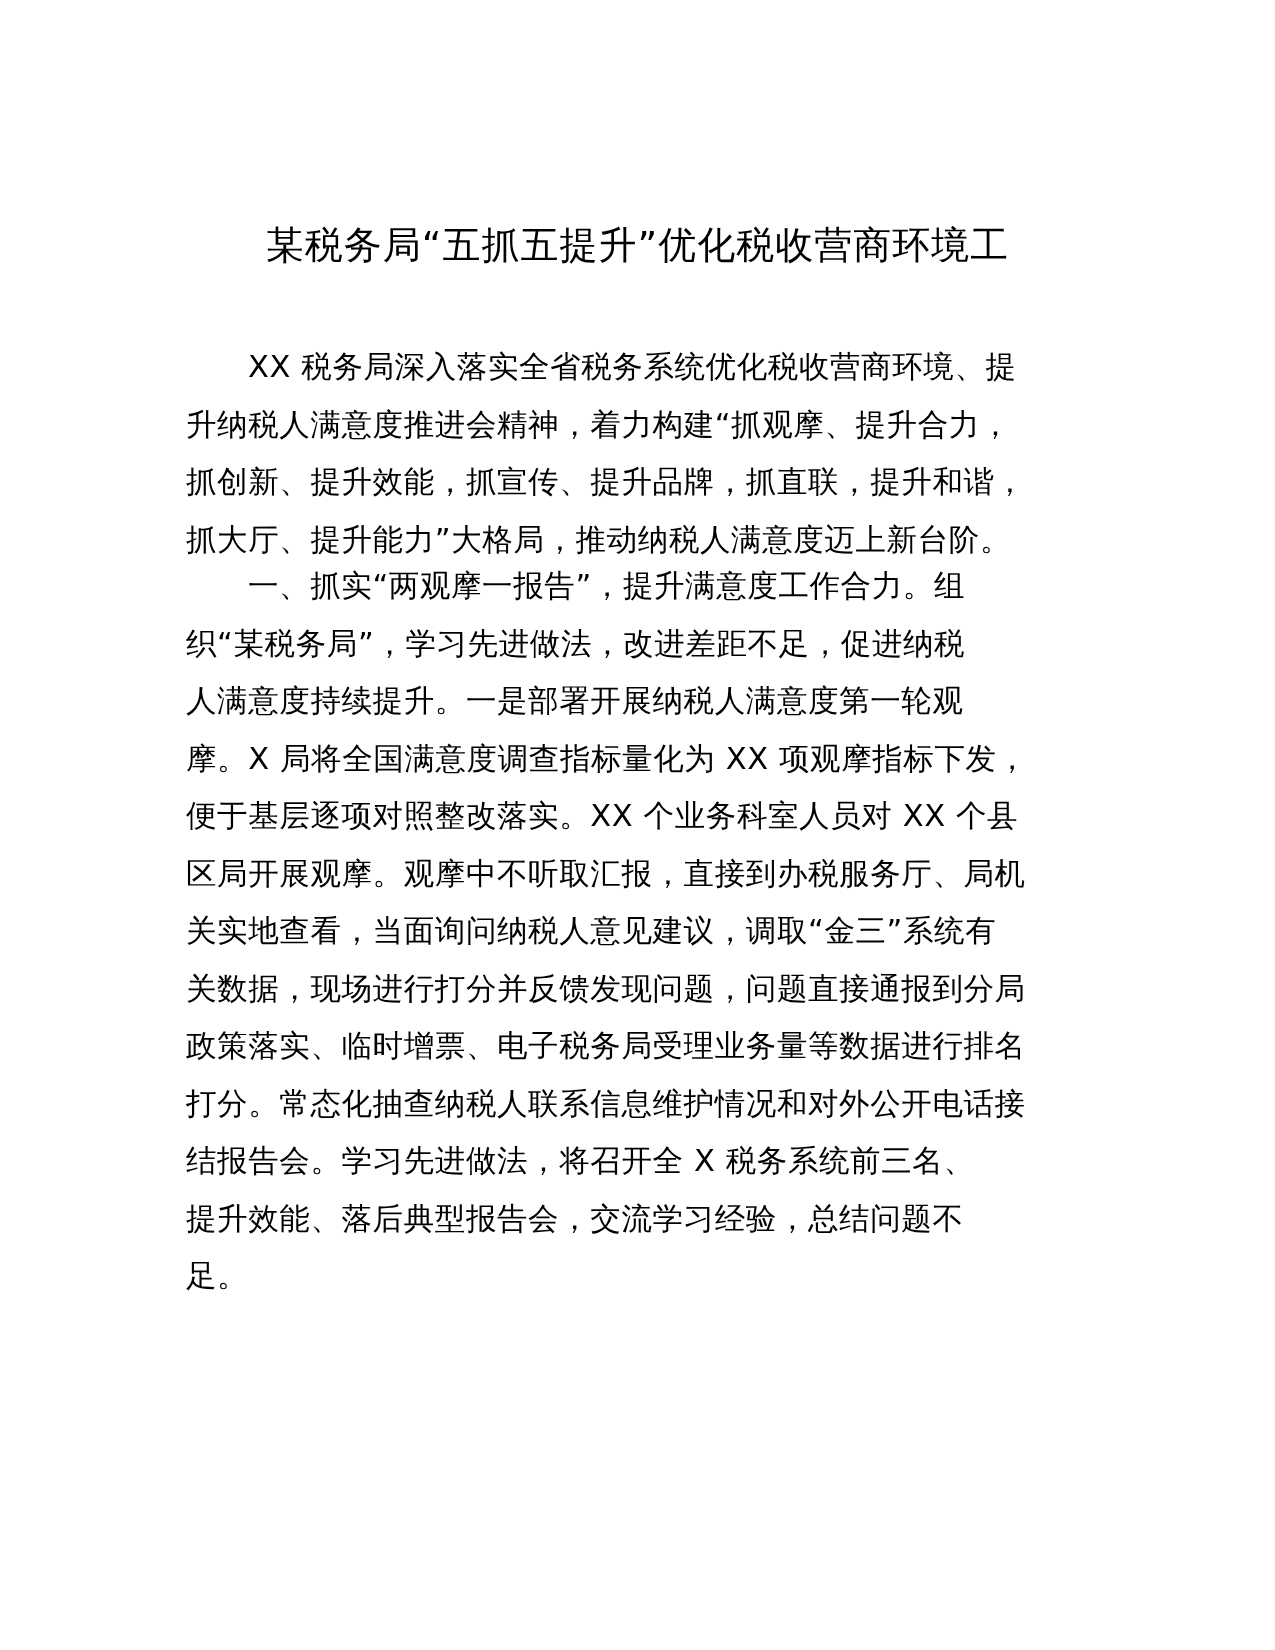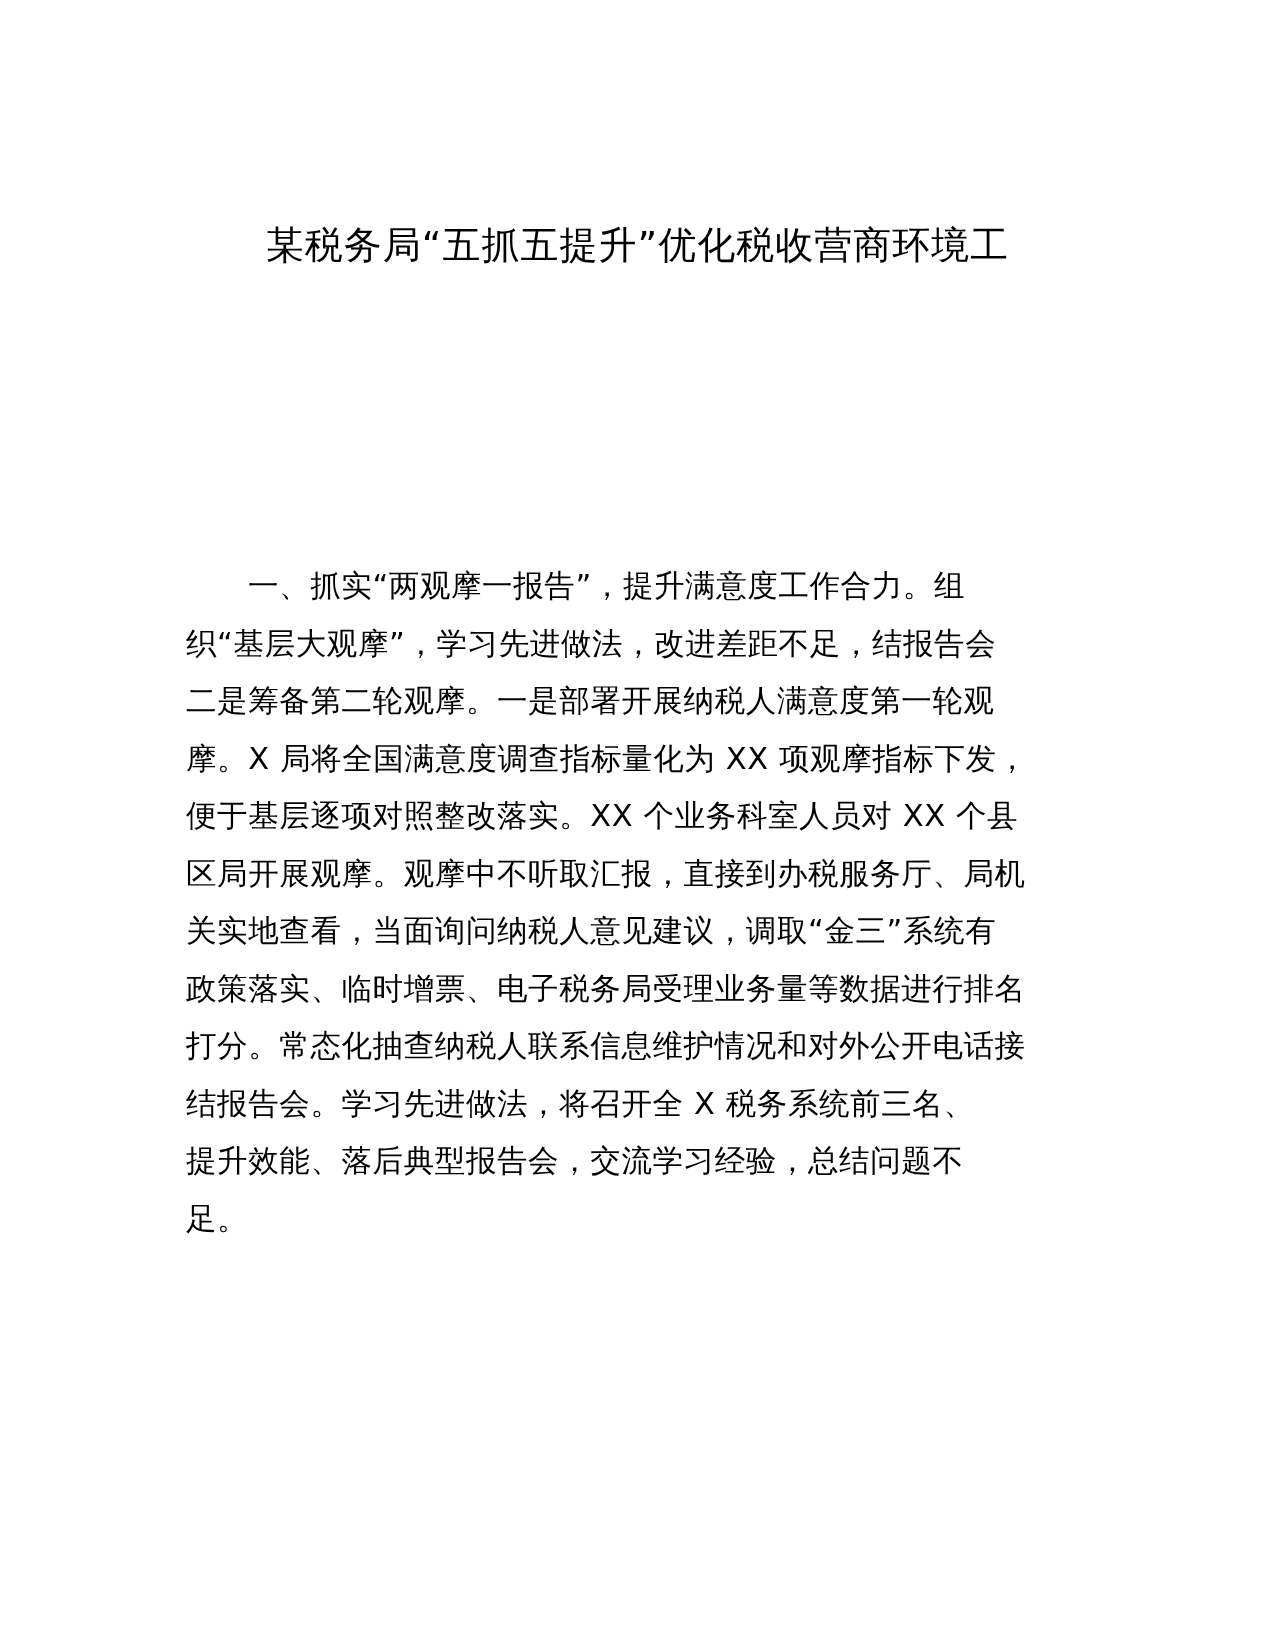--- a/index.html
+++ b/index.html
@@ -56,29 +56,36 @@
   </style>
 </head>
 <body>
 
 <div class="page">
 
   <div class="title">
     <span class="tline">某税务局“五抓五提升”优化税收营商环境工</span>
   </div>
 
+  <div class="body-text" style="top:338px;">
+    <span class="line indent">XX 税务局深入落实全省税务系统优化税收营商环境、提</span>
+    <span class="line">升纳税人满意度推进会精神，着力构建“抓观摩、提升合力，</span>
+    <span class="line">抓创新、提升效能，抓宣传、提升品牌，抓直联，提升和谐，</span>
+    <span class="line">抓大厅、提升能力”大格局，推动纳税人满意度迈上新台阶。</span>
+  </div>
 
   <div class="body-text" style="top:557px;">
     <span class="line indent">一、抓实“两观摩一报告”，提升满意度工作合力。组</span>
-    <span class="line">织“基层大观摩”，学习先进做法，改进差距不足，结报告会</span>
-    <span class="line">二是筹备第二轮观摩。一是部署开展纳税人满意度第一轮观</span>
+    <span class="line">织“某税务局”，学习先进做法，改进差距不足，促进纳税</span>
+    <span class="line">人满意度持续提升。一是部署开展纳税人满意度第一轮观</span>
     <span class="line">摩。X 局将全国满意度调查指标量化为 XX 项观摩指标下发，</span>
     <span class="line">便于基层逐项对照整改落实。XX 个业务科室人员对 XX 个县</span>
     <span class="line">区局开展观摩。观摩中不听取汇报，直接到办税服务厅、局机</span>
     <span class="line">关实地查看，当面询问纳税人意见建议，调取“金三”系统有</span>
+    <span class="line">关数据，现场进行打分并反馈发现问题，问题直接通报到分局</span>
     <span class="line">政策落实、临时增票、电子税务局受理业务量等数据进行排名</span>
     <span class="line">打分。常态化抽查纳税人联系信息维护情况和对外公开电话接</span>
     <span class="line">结报告会。学习先进做法，将召开全 X 税务系统前三名、</span>
     <span class="line">提升效能、落后典型报告会，交流学习经验，总结问题不</span>
     <span class="line">足。</span>
   </div>
 
 </div>
 
 </body></html>

